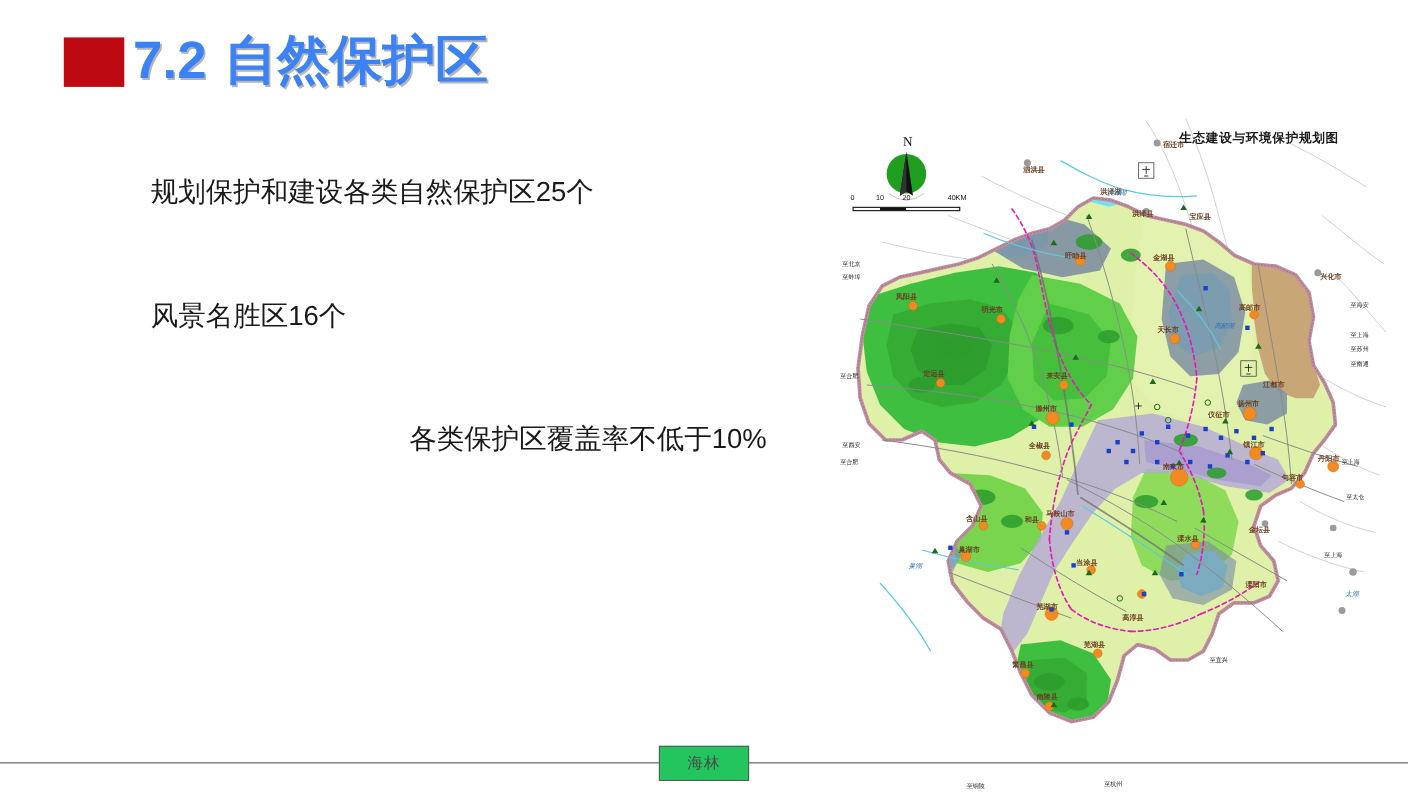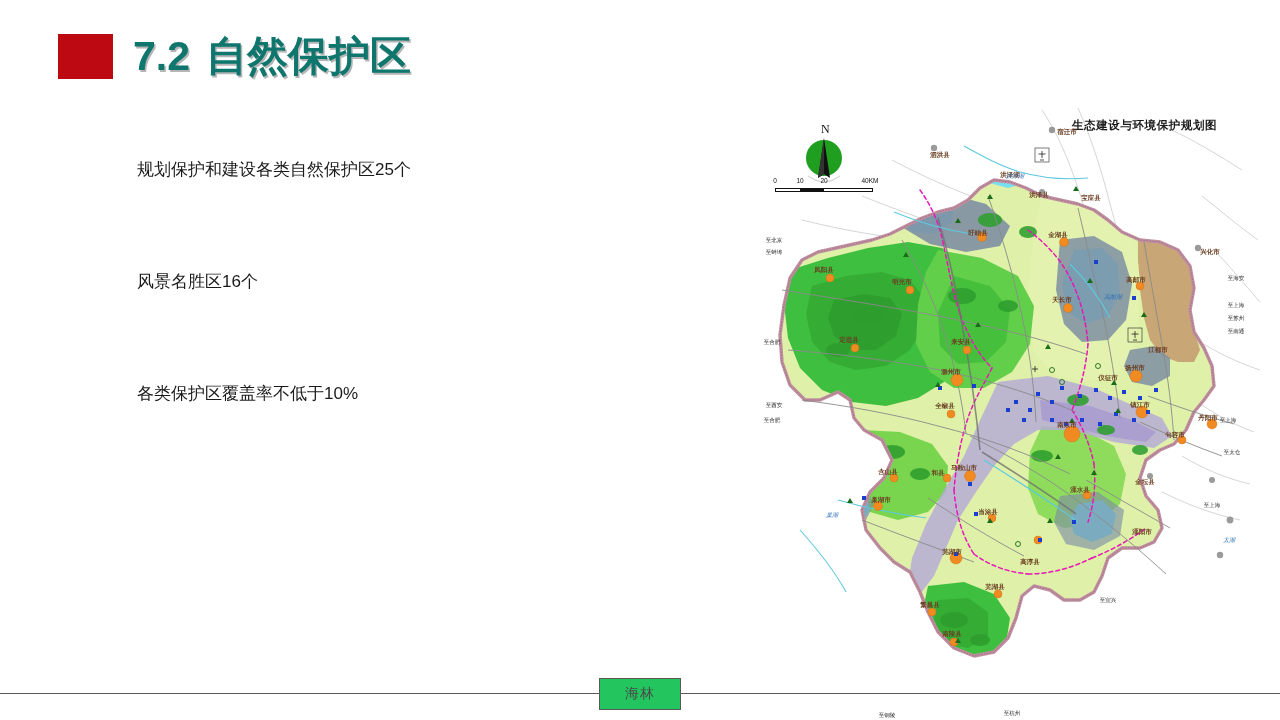--- a/index.html
+++ b/index.html
@@ -32,46 +32,46 @@
     align-items: center;
     height: 62px;
   }
   .title-marker {
     width: 55px;
     height: 45px;
     background: #bd0a12;
     flex: 0 0 auto;
   }
   .title-text {
-    margin-left: 20px;
-    font-size: 41px;
+    margin-left: 8px;
+    font-size: 48px;
     font-weight: bold;
     letter-spacing: 0px;
     line-height: 1;
-    color: #0f766e;
+    color: #3b82f6;
     white-space: nowrap;
     text-shadow: 1.5px 1.5px 0 rgba(120,120,120,0.55);
   }
   .title-num { margin-right: 16px; }
 
   
   .bullets {
     position: absolute;
     left: 137px;
     top: 160px;
     width: 560px;
   }
   .bullet {
-    font-size: 17px;
+    font-size: 25px;
     line-height: 1.2;
     color: #1a1a1a;
     height: 112px;
     white-space: nowrap;
   }
-  .bullet:last-child { height: auto; }
+  .bullet:last-child { height: auto; text-align: right; }
 
   
   .footer {
     position: absolute;
     left: 0;
     right: 0;
     top: 693px;
     height: 2px;
   }
   .footer-line {

